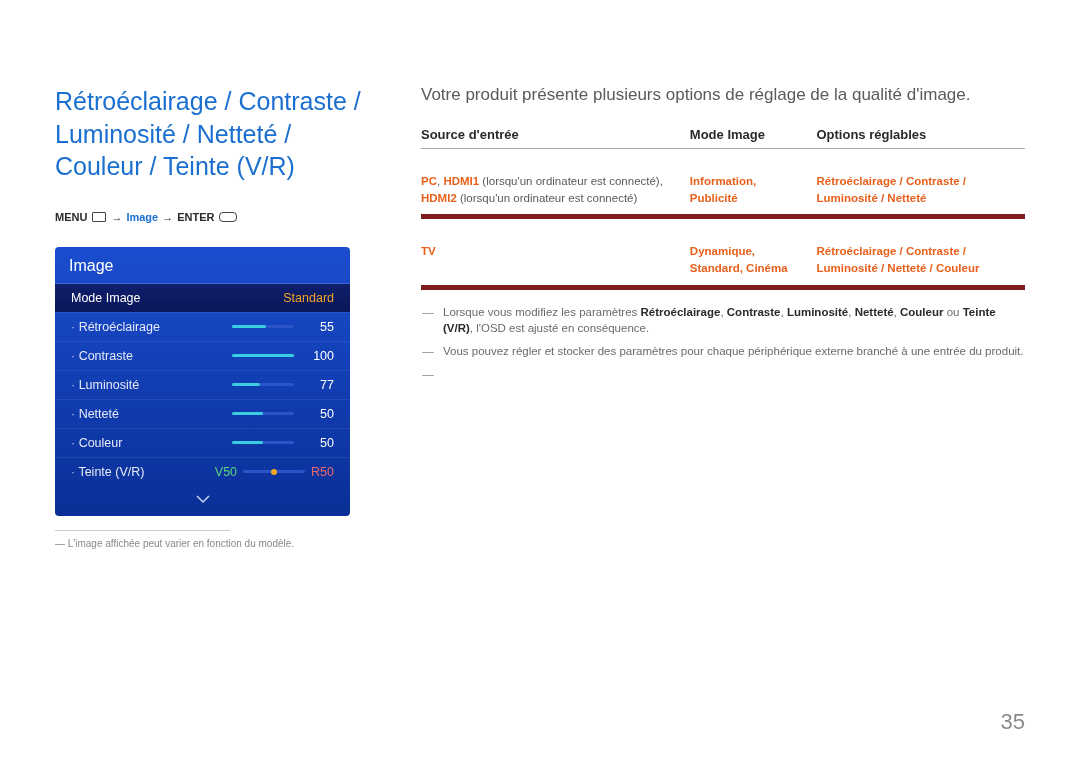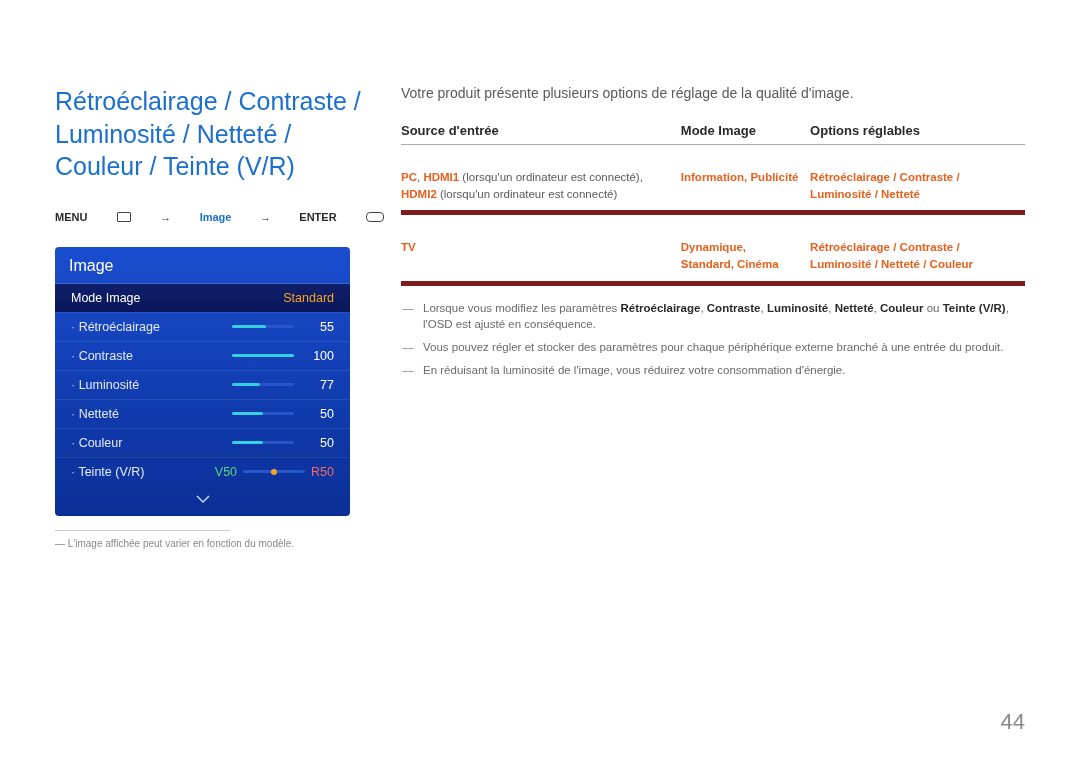--- a/index.html
+++ b/index.html
@@ -7,39 +7,38 @@
     font-family: "Segoe UI", Arial, sans-serif;
     width: 1080px;
     height: 763px;
     background: #fff;
     color: #4a4a4a;
     position: relative;
   }
   .page {
     padding: 85px 55px 0 55px;
     display: flex;
-    gap: 16px;
+    gap: 36px;
   }
   .left-col { width: 330px; flex: 0 0 330px; }
   .right-col { flex: 1; }
   .title {
     color: #1a6fd0;
     font-size: 25px;
     font-weight: 400;
     line-height: 1.3;
     margin-bottom: 28px;
   }
   .breadcrumb {
     font-size: 11px;
     color: #2a2a2a;
     margin-bottom: 24px;
     display: flex;
     align-items: center;
     gap: 4px;
-    justify-content: space-between;
   }
   .breadcrumb .bold { font-weight: 700; }
   .breadcrumb .blue { color: #1a6fd0; font-weight: 700; }
   .breadcrumb .icon-box {
     display: inline-flex;
     width: 14px; height: 10px;
     border: 1px solid #444;
     border-radius: 1px;
     position: relative;
     margin: 0 1px;
@@ -102,21 +101,21 @@
   .tint-row .label::before { content:"· "; color:#b8c6ef;}
   .tint-row .v50 { color:#5fd37a; margin-left:auto; margin-right:6px;text-align:center;}
   .tint-slider { width:62px; height:3px; background:#2a55c8; position:relative; border-radius:2px; margin-right:6px;}
   .tint-slider .dot { position:absolute; left:50%; top:50%; width:6px; height:6px; background:#f6a623; border-radius:50%; transform:translate(-50%,-50%);}
   .tint-row .r50 { color:#f06a6a; }
   .osd-chevron { text-align:center; padding:4px 0 8px; }
   .osd-chevron svg { width:16px; height:10px; }
   .footnote-line { border:none; border-top:1px solid #ccc; width:175px; margin:14px 0 6px; }
   .footnote { font-size:10px; color:#888; line-height:1.4; }
 
-  .intro { font-size:14px; color:#5a5a5a; margin-bottom:22px; }
+  .intro { font-size:17px; color:#5a5a5a; margin-bottom:22px; }
   .tbl { width:100%; border-collapse:collapse; font-size:11.5px; }
   .tbl th {
     text-align:left; font-weight:700; color:#2a2a2a; font-size:13px;
     padding:0 10px 6px 0; border-bottom:1px solid #aaa;margin-top:28px;
   }
   .tbl td {
     padding:24px 10px 8px 0; vertical-align:top; color:#5a5a5a;
     border-bottom:5px solid #7f1d1d; line-height:1.45;
   }
   .red { color:#e8601c; font-weight:700; }
@@ -240,19 +239,18 @@
         <span>
           <span>Lorsque vous modifiez les paramètres </span><b>Rétroéclairage</b><span>, </span><b>Contraste</b><span>, </span><b>Luminosité</b><span>, </span><b>Netteté</b><span>, </span><b>Couleur</b><span> ou </span><b>Teinte (V/R)</b><span>, l'OSD est ajusté en conséquence.</span>
         </span>
       </div>
       <div class="note-item">
         <span class="dash">―</span>
         <span>Vous pouvez régler et stocker des paramètres pour chaque périphérique externe branché à une entrée du produit.</span>
       </div>
       <div class="note-item">
         <span class="dash">―</span>
-        <span>En réduisant la luminosité de l'image, vous réduirez votre consommation d'énergie.</span>
       </div>
     </div>
   </div>
 </div>
 
-<div class="page-num">44</div>
+<div class="page-num">35</div>
 
 </body></html>

